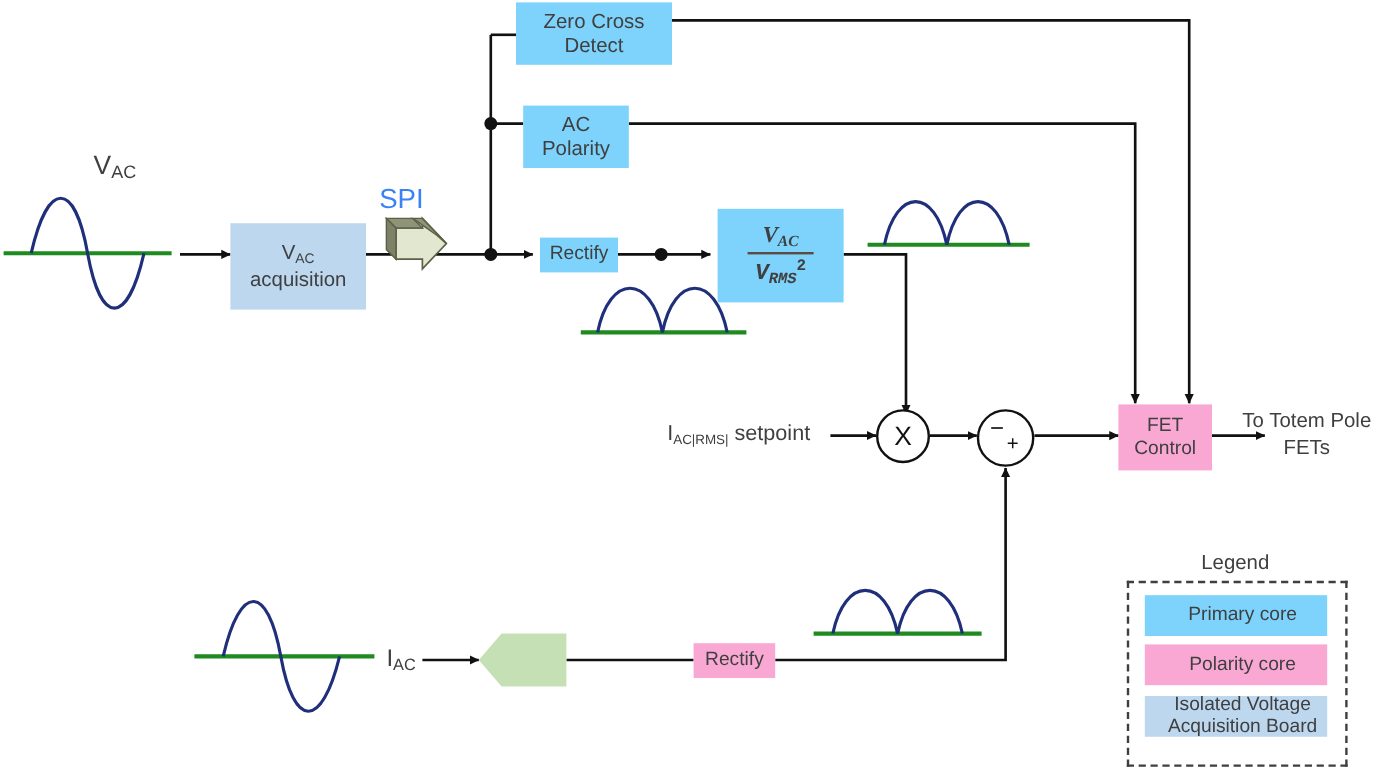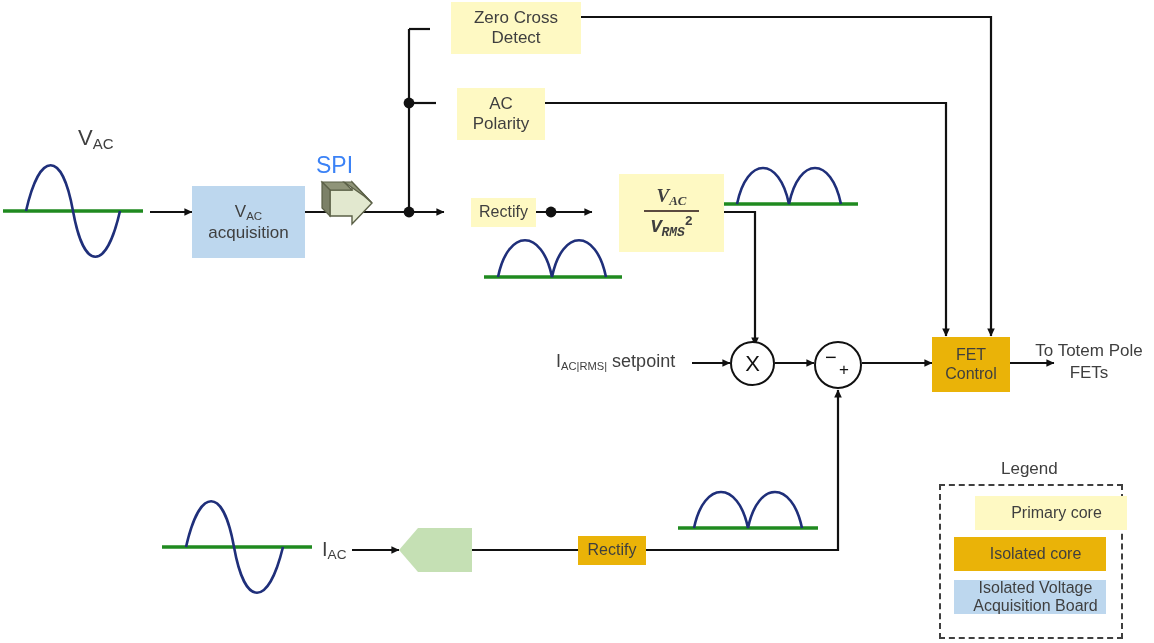--- a/index.html
+++ b/index.html
@@ -5,22 +5,22 @@
   html,body{margin:0;padding:0;background:#ffffff;}
   body{
     width:1154px;height:643px;position:relative;overflow:hidden;
     font-family:"Liberation Sans","DejaVu Sans",sans-serif;
     color:#3f3f3f;
   }
   #canvas{position:absolute;left:0;top:0;width:1154px;height:643px;}
   .svg-layer{position:absolute;left:0;top:0;width:1154px;height:643px;pointer-events:none;}
   .node{position:absolute;box-sizing:border-box;display:flex;align-items:center;
         justify-content:center;text-align:center;line-height:1.15;color:#3f3f3f;}
-  .primary{background:#fef9c3;margin-left:21px;}
-  .secondary{background:#eab308;}
+  .primary{background:#7dd3fc;}
+  .secondary{background:#f9a8d4;}
   .isolated{background:#bdd7ee;}
   .lbl{position:absolute;color:#3f3f3f;white-space:nowrap;}
   .circ{position:absolute;border:2.5px solid #111;border-radius:50%;
         background:#fff;box-sizing:border-box;display:flex;align-items:center;
         justify-content:center;}
   .legend-box{position:absolute;border:2px dashed #3f3f3f;box-sizing:border-box;background:#fff;}
   .legend-item{position:absolute;box-sizing:border-box;display:flex;align-items:center;
                justify-content:center;text-align:center;line-height:1.15;padding-left:11px;}
   sub{font-size:.68em;vertical-align:-0.25em;}
   .frac{display:inline-block;text-align:center;font-style:italic;font-weight:bold;
@@ -196,21 +196,21 @@
 
   <div class="lbl" style="left:1001px;top:459px;font-size:17px;">
     <span>Legend</span>
   </div>
   <div class="legend-box" style="left:939px;top:484px;width:184px;height:155px;"></div>
 
   <div class="legend-item primary" style="left:954px;top:496px;width:152px;height:34px;font-size:16px;">
     <span>Primary core</span>
   </div>
   <div class="legend-item secondary" style="left:954px;top:537px;width:152px;height:34px;font-size:16px;">
-    <span>Isolated core</span>
+    <span>Polarity core</span>
   </div>
   <div class="legend-item isolated" style="left:954px;top:580px;width:152px;height:34px;font-size:16px;">
     <div>
       <span>Isolated Voltage</span><br>
       <span>Acquisition Board</span>
     </div>
   </div>
 
 </div>
 

